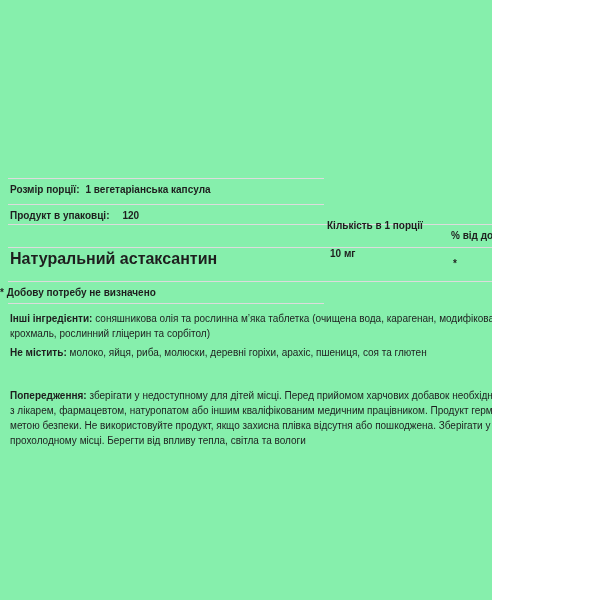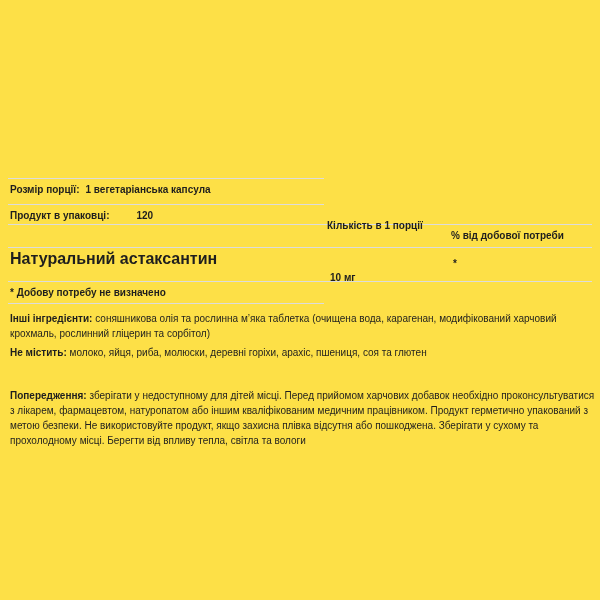--- a/index.html
+++ b/index.html
@@ -2,44 +2,44 @@
 <html><head>
 <meta charset="utf-8">
 <style>
   html, body {
     margin: 0;
     padding: 0;
     background: #ffffff;
   }
   .canvas {
     position: relative;
-    width: 600px;
+    width: 492px;
     height: 600px;
-    background: #fde047;
+    background: #86efac;
     font-family: "Liberation Sans", sans-serif;
     color: #1e1e1e;
     overflow: hidden;
   }
   .hr {
     position: absolute;
     left: 8px;
     height: 1px;
     background: #dcdcdc;
   }
   .hr.short { width: 316px; }
   .hr.full  { width: 584px; }
   .txt {
     position: absolute;
     font-size: 10px;
     line-height: 12px;
     white-space: nowrap;
   }
   .b { font-weight: bold; }
   .val-gap  { margin-left: 6px; }
-  .val-gap2 { margin-left: 27px; text-align: right; }
+  .val-gap2 { margin-left: 13px; text-align: right; }
   .ing-name {
     position: absolute;
     left: 10px;
     top: 252px;
     font-size: 16px;
     line-height: 14px;
     font-weight: bold;
   }
   .para {
     position: absolute;
@@ -72,26 +72,26 @@
   <div class="hr full" style="top:224px"></div>
 
   <div class="txt b" style="top:220px; left:327px">Кількість в 1 порції</div>
   <div class="txt b" style="top:230px; left:451px">% від добової потреби</div>
 
   <div class="hr full" style="top:247px"></div>
 
   <div class="ing-name">
     <div>Натуральний астаксантин</div>
   </div>
-  <div class="txt b" style="top:272px; left:330px">10 мг</div>
+  <div class="txt b" style="top:248px; left:330px">10 мг</div>
   <div class="txt b" style="top:258px; left:453px">*</div>
 
   <div class="hr full" style="top:281px"></div>
 
-  <div class="txt b" style="top:287px; left:10px">* Добову потребу не визначено</div>
+  <div class="txt b" style="top:287px; left:0">* Добову потребу не визначено</div>
 
   <div class="hr short" style="top:303px"></div>
 
   <p class="para" style="top:311px">
     <span class="b">Інші інгредієнти:</span>
     <span class="body">соняшникова олія та рослинна м’яка таблетка (очищена вода, карагенан, модифікований харчовий крохмаль, рослинний гліцерин та сорбітол)</span>
   </p>
 
   <p class="para" style="top:345px">
     <span class="b">Не містить:</span>

